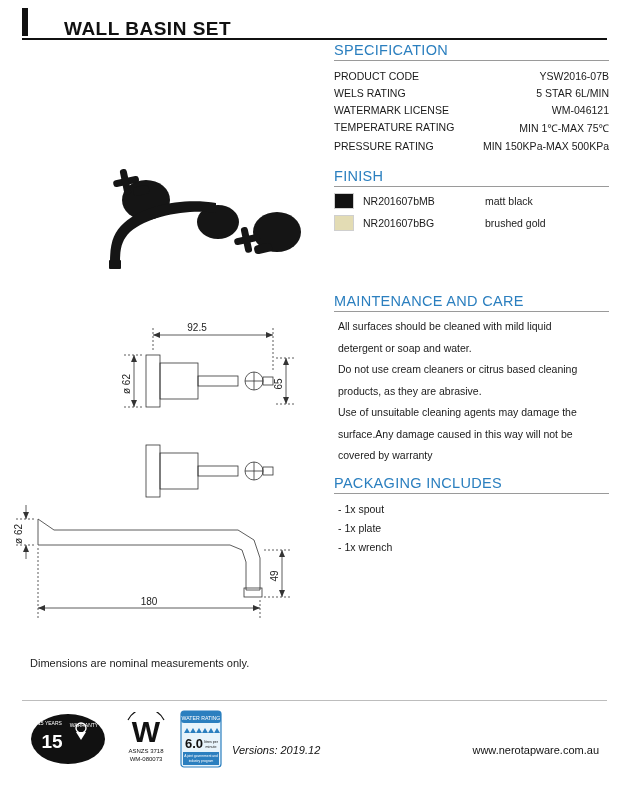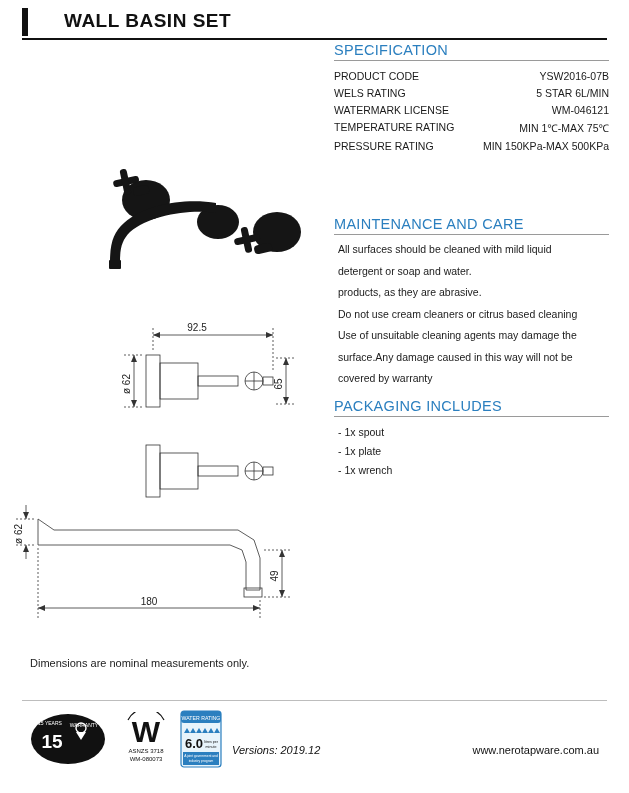--- a/index.html
+++ b/index.html
@@ -33,21 +33,21 @@
     position: absolute;
     left: 0;
     top: 0;
     width: 6px;
     height: 28px;
     background: #111;
   }
   .header-title {
     position: absolute;
     left: 42px;
-    top: 2px;
+    top: 10px;
     font-size: 19px;
     font-weight: bold;
     letter-spacing: 0.5px;
     color: #111;
   }
   .header-rule {
     position: absolute;
     left: 0;
     top: 30px;
     width: 585px;
@@ -330,28 +330,42 @@
           <td class="v">MIN 1℃-MAX 75℃</td>
         </tr>
         <tr>
           <td class="k">PRESSURE RATING</td>
           <td class="v">MIN 150KPa-MAX 500KPa</td>
         </tr>
       </tbody>
         </table>
     </div>
 
+    <div class="finish-wrap">
+      <div class="sec-title">FINISH</div>
+      <div class="sec-rule"></div>
+      <div class="finish-row">
+        <span class="sw" style="background:#111111"></span>
+        <span class="finish-code">NR201607bMB</span>
+        <span class="finish-name">matt black</span>
+      </div>
+      <div class="finish-row">
+        <span class="sw" style="background:#e3dcb4"></span>
+        <span class="finish-code">NR201607bBG</span>
+        <span class="finish-name">brushed gold</span>
+      </div>
+    </div>
 
     <div class="care-wrap">
       <div class="sec-title">MAINTENANCE AND CARE</div>
       <div class="sec-rule"></div>
       <p class="care-p">All surfaces should be cleaned with mild liquid</p>
       <p class="care-p">detergent or soap and water.</p>
+      <p class="care-p">Do not use cream cleaners or citrus based cleaning</p>
       <p class="care-p">products, as they are abrasive.</p>
-      <p class="care-p">Do not use cream cleaners or citrus based cleaning</p>
       <p class="care-p">Use of unsuitable cleaning agents may damage the</p>
       <p class="care-p">surface.Any damage caused in this way will not be</p>
       <p class="care-p">covered by warranty</p>
     </div>
 
     <div class="pack-wrap">
       <div class="sec-title">PACKAGING INCLUDES</div>
       <div class="sec-rule"></div>
       <div class="pack-item">-  1x spout</div>
       <div class="pack-item">-  1x plate</div>

